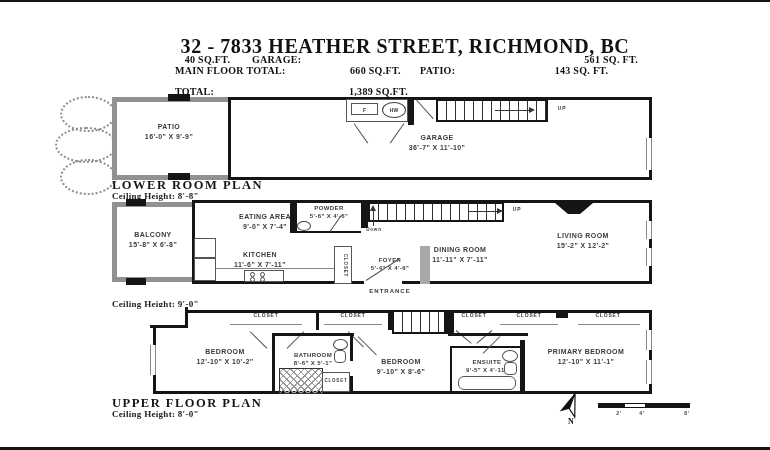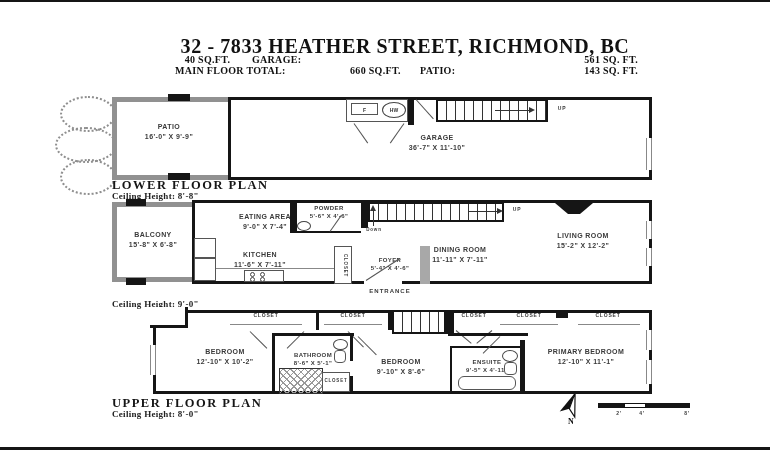--- a/index.html
+++ b/index.html
@@ -50,21 +50,25 @@
     <span style="width:65px;text-align:center">40 SQ.FT.</span>
     <span style="width:12px"></span>
     <span style="width:105px">GARAGE:</span>
     <span style="flex:1;text-align:right">561 SQ. FT.</span>
   </div>
   <div class="hdr row" style="left:175px;top:65px;width:463px">
     <span style="width:168px">MAIN FLOOR TOTAL:</span>
     <span style="width:65px;text-align:center">660 SQ.FT.</span>
     <span style="width:12px"></span>
     <span style="width:105px">PATIO:</span>
-    <span style="flex:1;text-align:right">143 SQ. FT.</span>
+    <span style="flex:1;text-align:center">143 SQ. FT.</span>
+  </div>
+  <div class="hdr row" style="left:175px;top:86px;width:463px">
+    <span style="width:168px">TOTAL:</span>
+    <span style="width:65px;text-align:right">1,389 SQ.FT.</span>
   </div>
 
   <div class="shrub" style="left:60px;top:96px;width:52px;height:32px"></div>
   <div class="shrub" style="left:55px;top:127px;width:58px;height:32px"></div>
   <div class="shrub" style="left:60px;top:159px;width:52px;height:32px"></div>
 
   <div class="gwall" style="left:112px;top:97px;width:116px;height:83px;border-right:none"></div>
   <div class="blk" style="left:168px;top:94px;width:22px;height:7px"></div>
   <div class="blk" style="left:168px;top:173px;width:22px;height:7px"></div>
   <div class="room" style="left:116px;top:122px;width:106px">
@@ -85,21 +89,21 @@
   <div class="line" style="left:495px;top:110px;width:34px;background:#333"></div>
   <div class="arrow-r" style="left:529px;top:107px"></div>
   <div class="room sm" style="left:552px;top:105px;width:20px">UP</div>
 
   <div class="room" style="left:377px;top:133px;width:120px">
     <div>GARAGE</div>
     <div>36'-7" X 11'-10"</div>
   </div>
   <div class="winv" style="left:646px;top:138px;width:6px;height:32px"></div>
 
-  <div class="heading" style="left:112px;top:178px">LOWER FLOOR PLAN</div>
+  <div class="heading" style="left:112px;top:178px">LOWER ROOM PLAN</div>
   <div class="ceil" style="left:112px;top:191px">Ceiling Height: 8'-8"</div>
 
   <div class="gwall" style="left:112px;top:202px;width:82px;height:80px;border-right:none"></div>
   <div class="blk" style="left:126px;top:199px;width:20px;height:7px"></div>
   <div class="blk" style="left:126px;top:278px;width:20px;height:7px"></div>
   <div class="room" style="left:116px;top:230px;width:74px">
     <div>BALCONY</div>
     <div>15'-8" X 6'-8"</div>
   </div>
 

